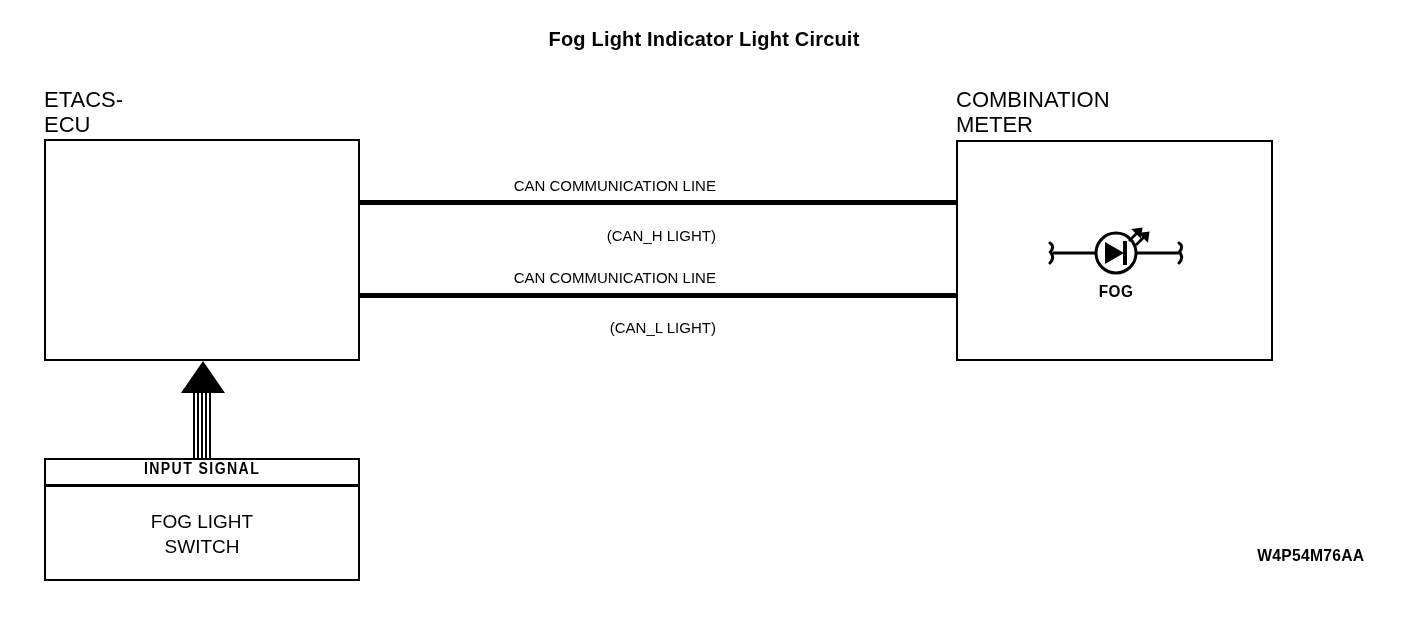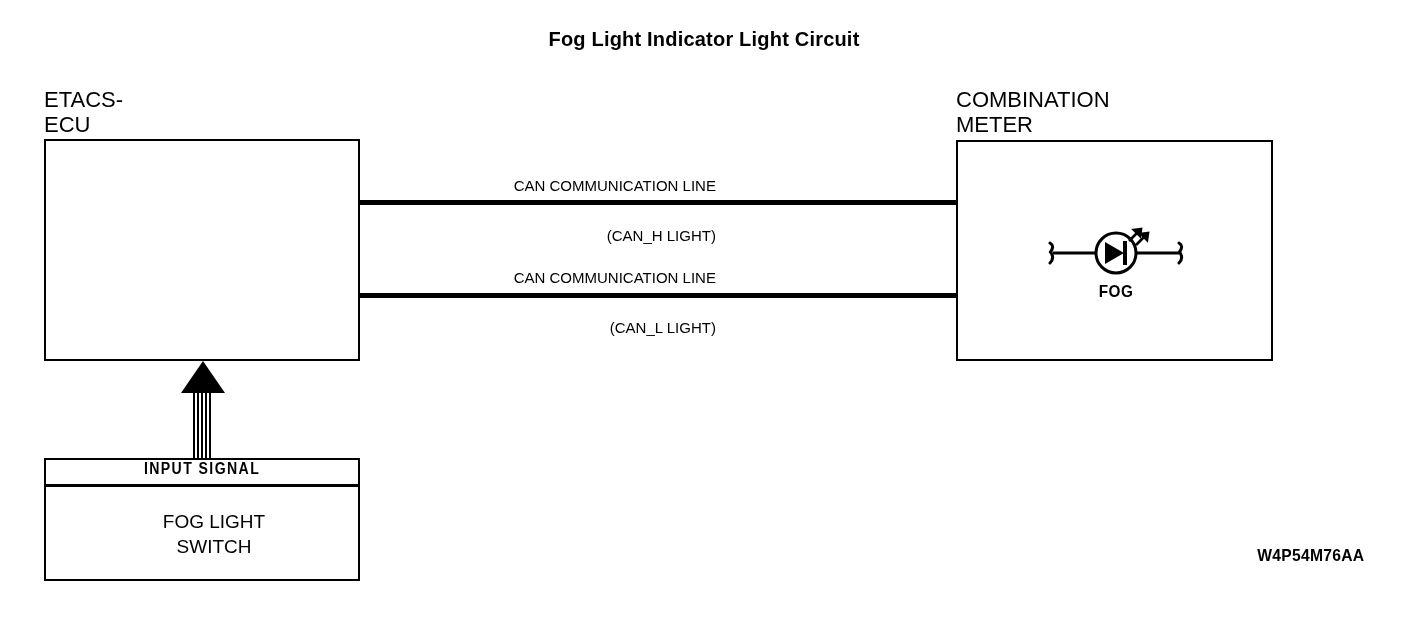--- a/index.html
+++ b/index.html
@@ -83,21 +83,21 @@
   }
   .input-header-text {
     font-family: "Liberation Sans Narrow", "Liberation Sans", sans-serif;
     font-size: 16px;
     font-weight: bold;
     letter-spacing: 1.6px;
     transform: scaleX(0.88);
   }
   .input-body {
     position: absolute;
-    left: 12px; top: 27px;
+    left: 0; top: 27px;
     width: 100%;
     height: 93px;
     display: flex;
     align-items: center;
     justify-content: center;
     border-radius: 9px;
   }
   .input-body-text {
     font-size: 19px;
     line-height: 25px;

